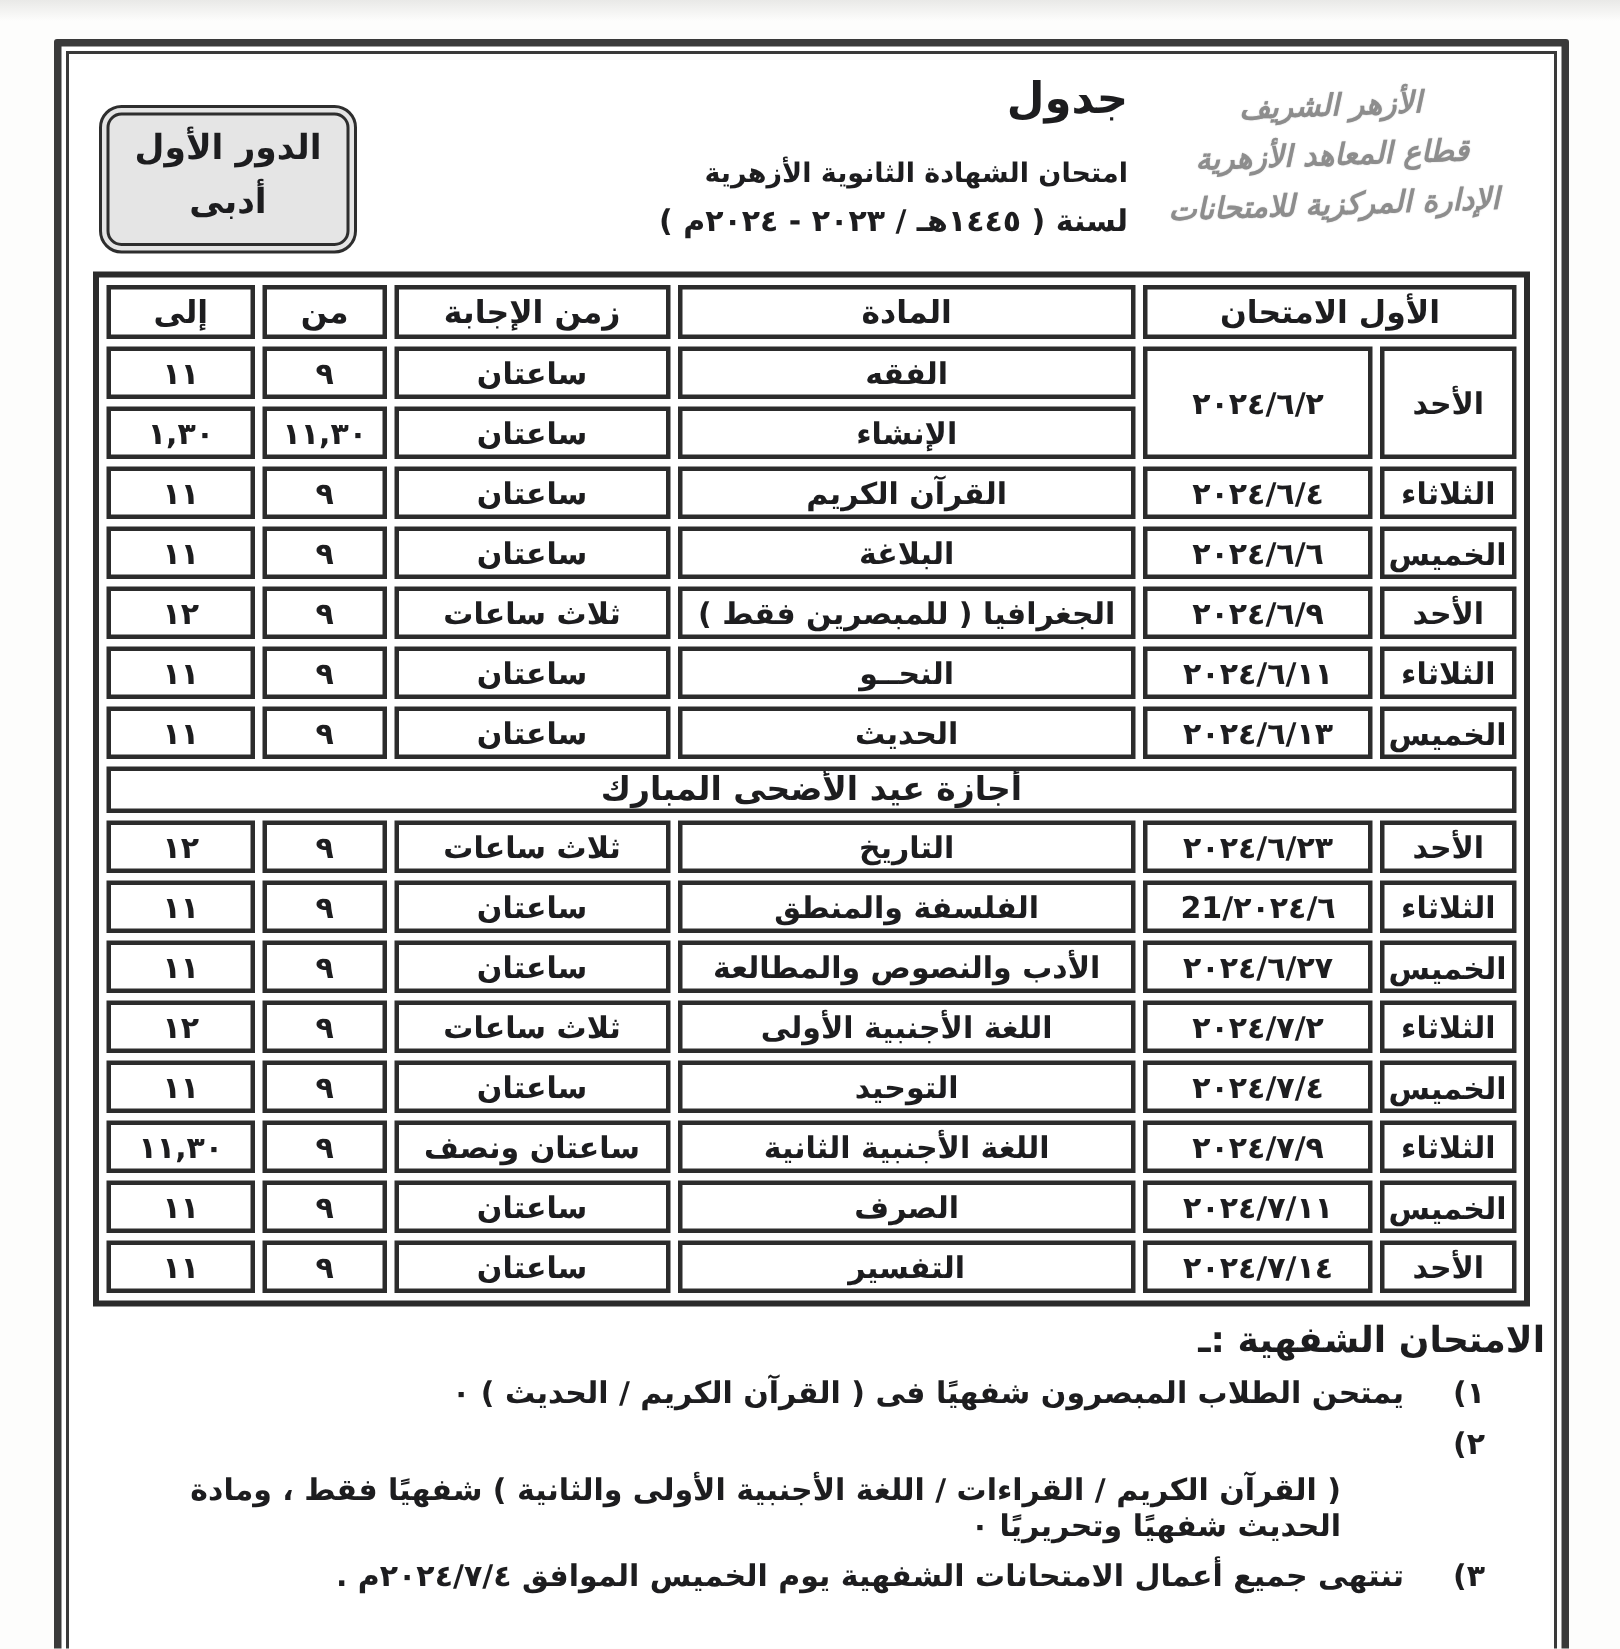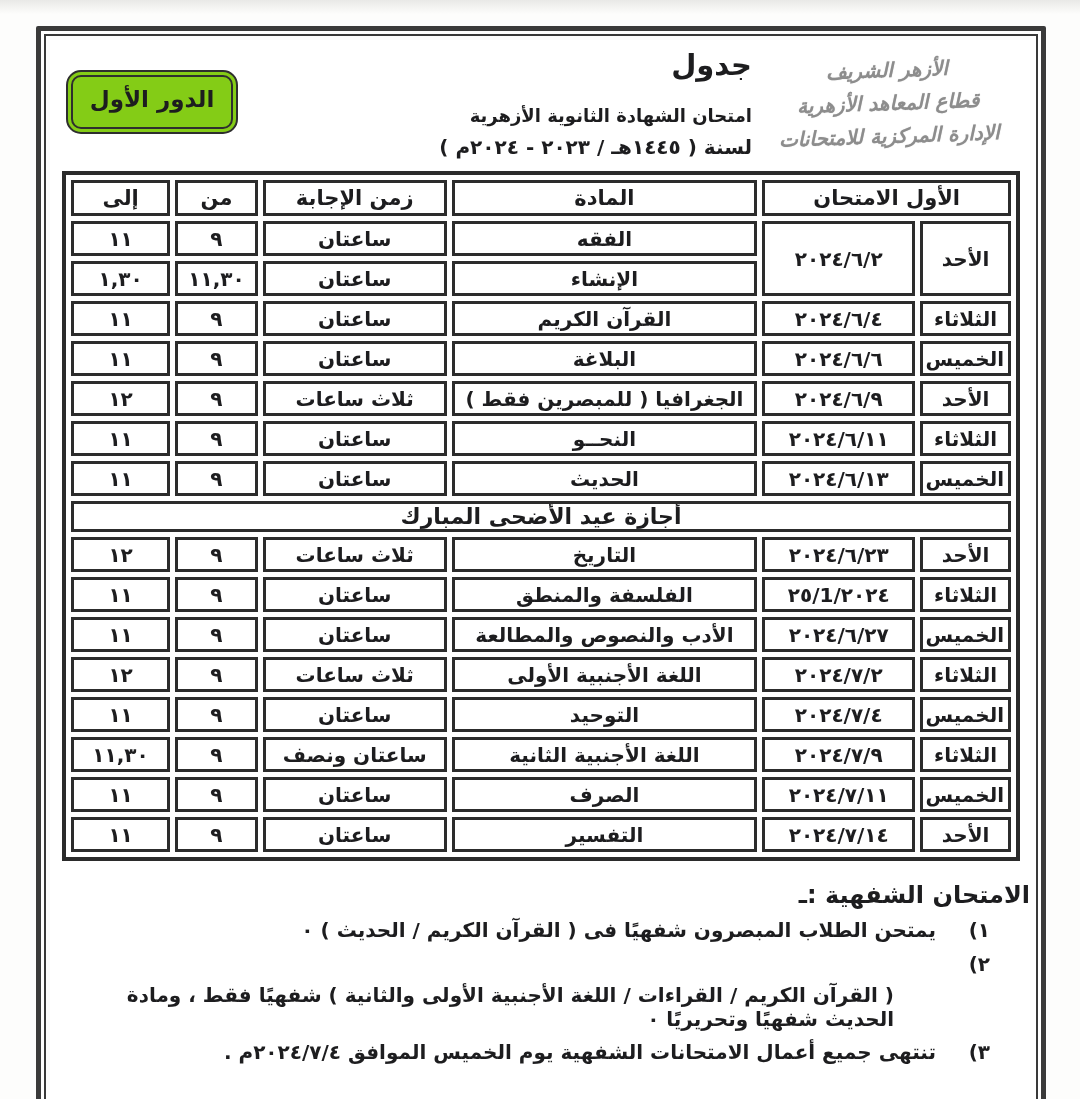--- a/index.html
+++ b/index.html
@@ -32,21 +32,21 @@
     font-style: italic; transform: rotate(-2deg);
     text-shadow: 0 0 1px #c9c9c9;
   }
   .title-block { flex: 1; text-align: right; font-weight: bold; padding-top: 2px; }
   .title-l1 { font-size: 29px; }
   .title-l2 { font-size: 18px; margin-top: 23px; }
   .title-l3 { font-size: 20px; margin-top: 9px; }
   .badge {
     width: 172px; margin: 24px 20px 0 8px;
     border: 2.5px solid #2e2e2e; border-radius: 15px; padding: 3px;
-    background: #84cc16;
+    background: #e5e5e5;
   }
   .badge-inner {
     border: 2px solid #2e2e2e; border-radius: 10px;
     text-align: center; font-weight: bold; font-size: 23px;
     padding: 5px 4px 9px; line-height: 1.55;
   }
 
   
   table.schedule {
     width: 958px; margin: 12px auto 0;
@@ -58,21 +58,21 @@
     border: 3px solid #2c2c2c; background: #fff;
     text-align: center; vertical-align: middle;
     font-weight: bold; padding: 0 4px;
     overflow: hidden; white-space: nowrap;
   }
   .schedule th { height: 36px; font-size: 21px; }
   .schedule td { height: 35px; font-size: 20px; }
   .schedule td.banner { font-size: 22px; height: 30px; }
 
   
-  .notes { margin-top: 20px; font-weight: bold; }
+  .notes { margin-top: 8px; font-weight: bold; }
   .notes-title { font-size: 24px; margin-right: -6px; }
   .note-row {
     display: flex; align-items: flex-start;
     padding-right: 34px; margin-top: 9px; font-size: 20px; line-height: 1.25;
   }
   .note-num { min-width: 30px; margin-left: 24px; }
   .note-cont { padding-right: 130px; margin-top: 6px; font-size: 20px; text-align: right; }
 </style>
 </head>
 <body>
@@ -92,20 +92,21 @@
 
         <div class="title-block">
           <div class="title-l1">جدول</div>
           <div class="title-l2">امتحان الشهادة الثانوية الأزهرية</div>
           <div class="title-l3">لسنة ( ١٤٤٥هـ / ٢٠٢٣ - ٢٠٢٤م )</div>
         </div>
 
         <div class="badge">
           <div class="badge-inner">
             <div>الدور الأول</div>
+            <div>أدبى</div>
           </div>
         </div>
       </header>
 
       <table class="schedule" id="schedule-table">
         <colgroup>
           <col style="width:88px">
           <col style="width:148px">
           <col style="width:296px">
           <col style="width:178px">
@@ -182,21 +183,21 @@
             <tr>
               <td rowspan="1">الأحد</td>
               <td rowspan="1">٢٠٢٤/٦/٢٣</td>
               <td>التاريخ</td>
               <td>ثلاث ساعات</td>
               <td>٩</td>
               <td>١٢</td>
             </tr>
             <tr>
               <td rowspan="1">الثلاثاء</td>
-              <td rowspan="1">٢٠٢٤/1/٢٥</td>
+              <td rowspan="1">٢٠٢٤/٦/21</td>
               <td>الفلسفة والمنطق</td>
               <td>ساعتان</td>
               <td>٩</td>
               <td>١١</td>
             </tr>
             <tr>
               <td rowspan="1">الخميس</td>
               <td rowspan="1">٢٠٢٤/٦/٢٧</td>
               <td>الأدب والنصوص والمطالعة</td>
               <td>ساعتان</td>

